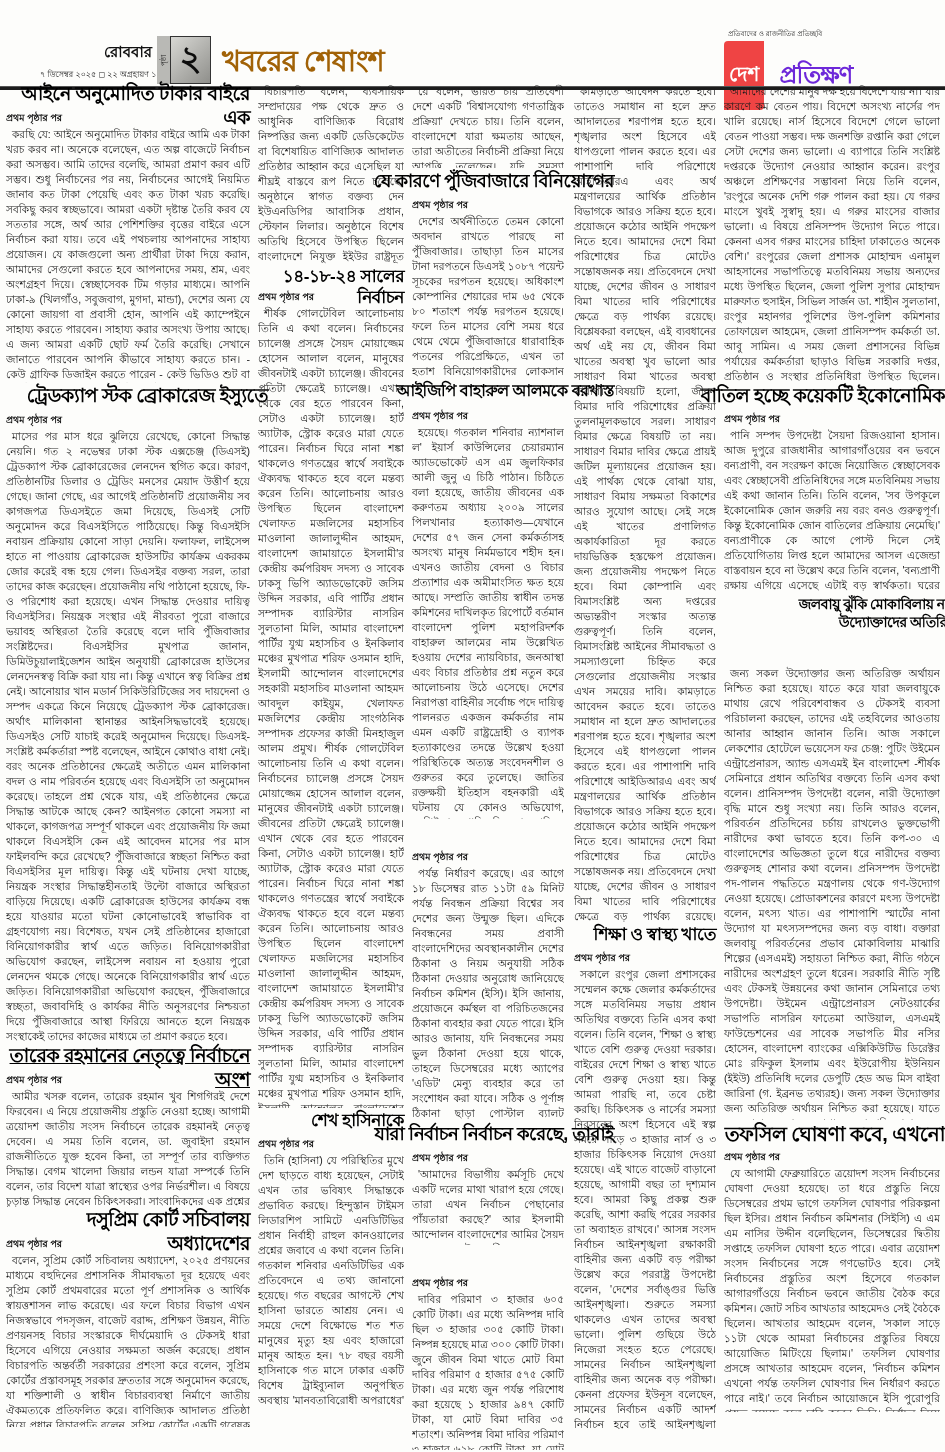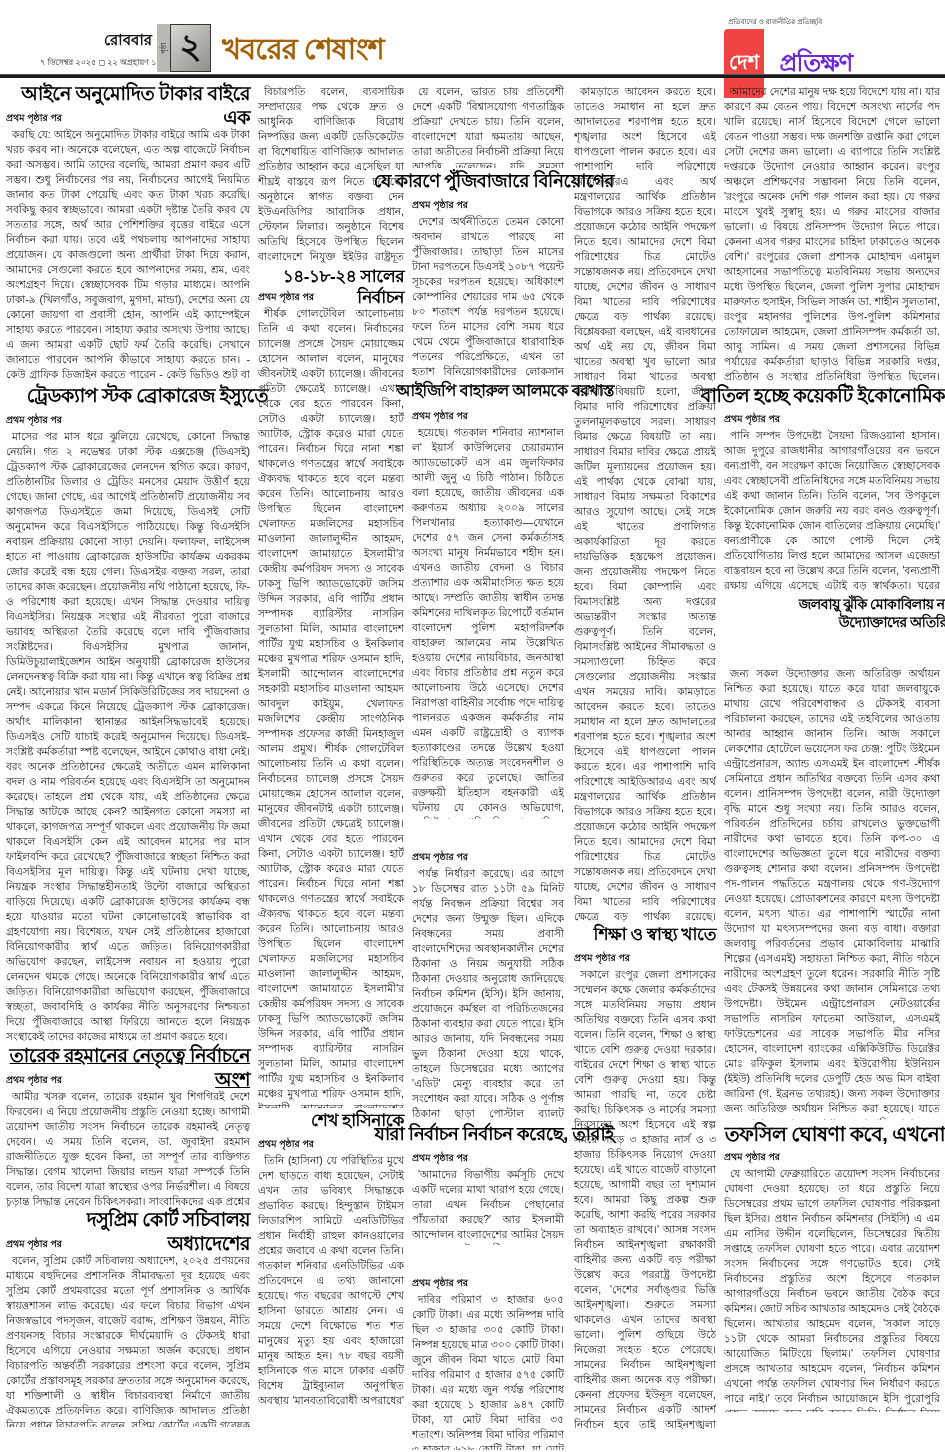--- a/index.html
+++ b/index.html
@@ -1,19 +1,19 @@
 <!DOCTYPE html>
 <html><head>
 <meta charset="utf-8">
 <style>
   html,body{margin:0;padding:0;}
   body{background:#e8e8e4;font-family:"Liberation Sans",sans-serif;}
   #page{position:relative;width:945px;height:1452px;background:#fdfdfb;margin:0 auto;overflow:hidden;color:#161616;}
   
-  #hdr{position:absolute;left:0;top:0;width:932px;height:76px;}
+  #hdr{position:absolute;left:0;top:12px;width:932px;height:76px;}
   #hdr-rule{position:absolute;left:0;top:74px;width:945px;height:3px;background:#1c1c1c;border-top:1px solid #555;}
   .dateblock{position:absolute;left:40px;top:28px;width:112px;text-align:right;}
   .weekday{font-size:15px;font-weight:bold;color:#111;}
   .dateline{font-size:8px;color:#222;margin-top:3px;white-space:nowrap;}
   .pagebox{position:absolute;left:157px;top:24px;width:54px;height:48px;display:flex;}
   .pagebox .strip{width:13px;background:#b9b9b5;color:#222;font-size:7px;writing-mode:vertical-rl;transform:rotate(180deg);text-align:center;line-height:13px;}
   .pagebox .num{flex:1;background:linear-gradient(135deg,#d8d8d4,#8f8f8b);color:#0c0c0c;font-size:34px;font-weight:bold;display:flex;align-items:center;justify-content:center;border:1px solid #333;}
   .section-title{position:absolute;left:222px;top:26px;font-size:29px;font-weight:bold;color:#a16207;letter-spacing:-1px;white-space:nowrap;}
   .masthead{position:absolute;right:8px;top:16px;width:200px;text-align:left;}
   .masthead .tagline{font-size:7px;color:#222;margin-left:4px;margin-bottom:1px;}

